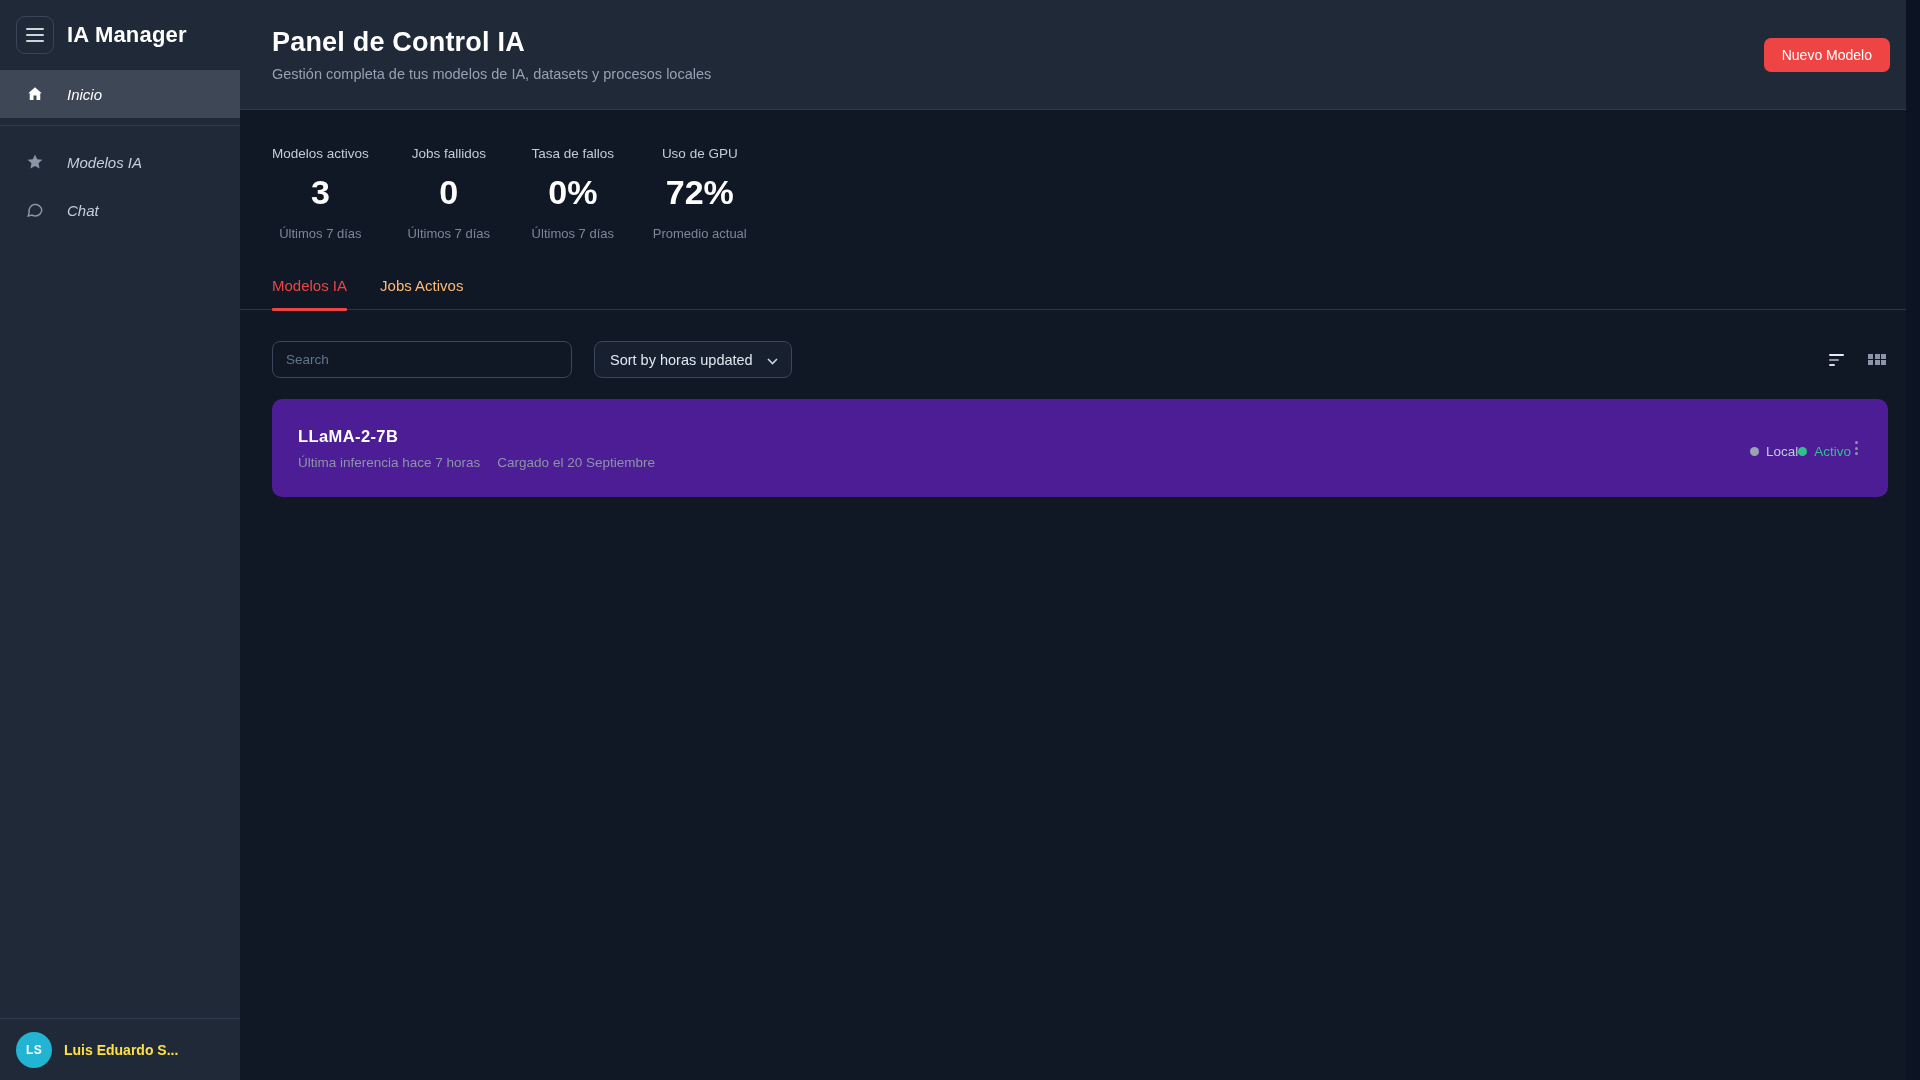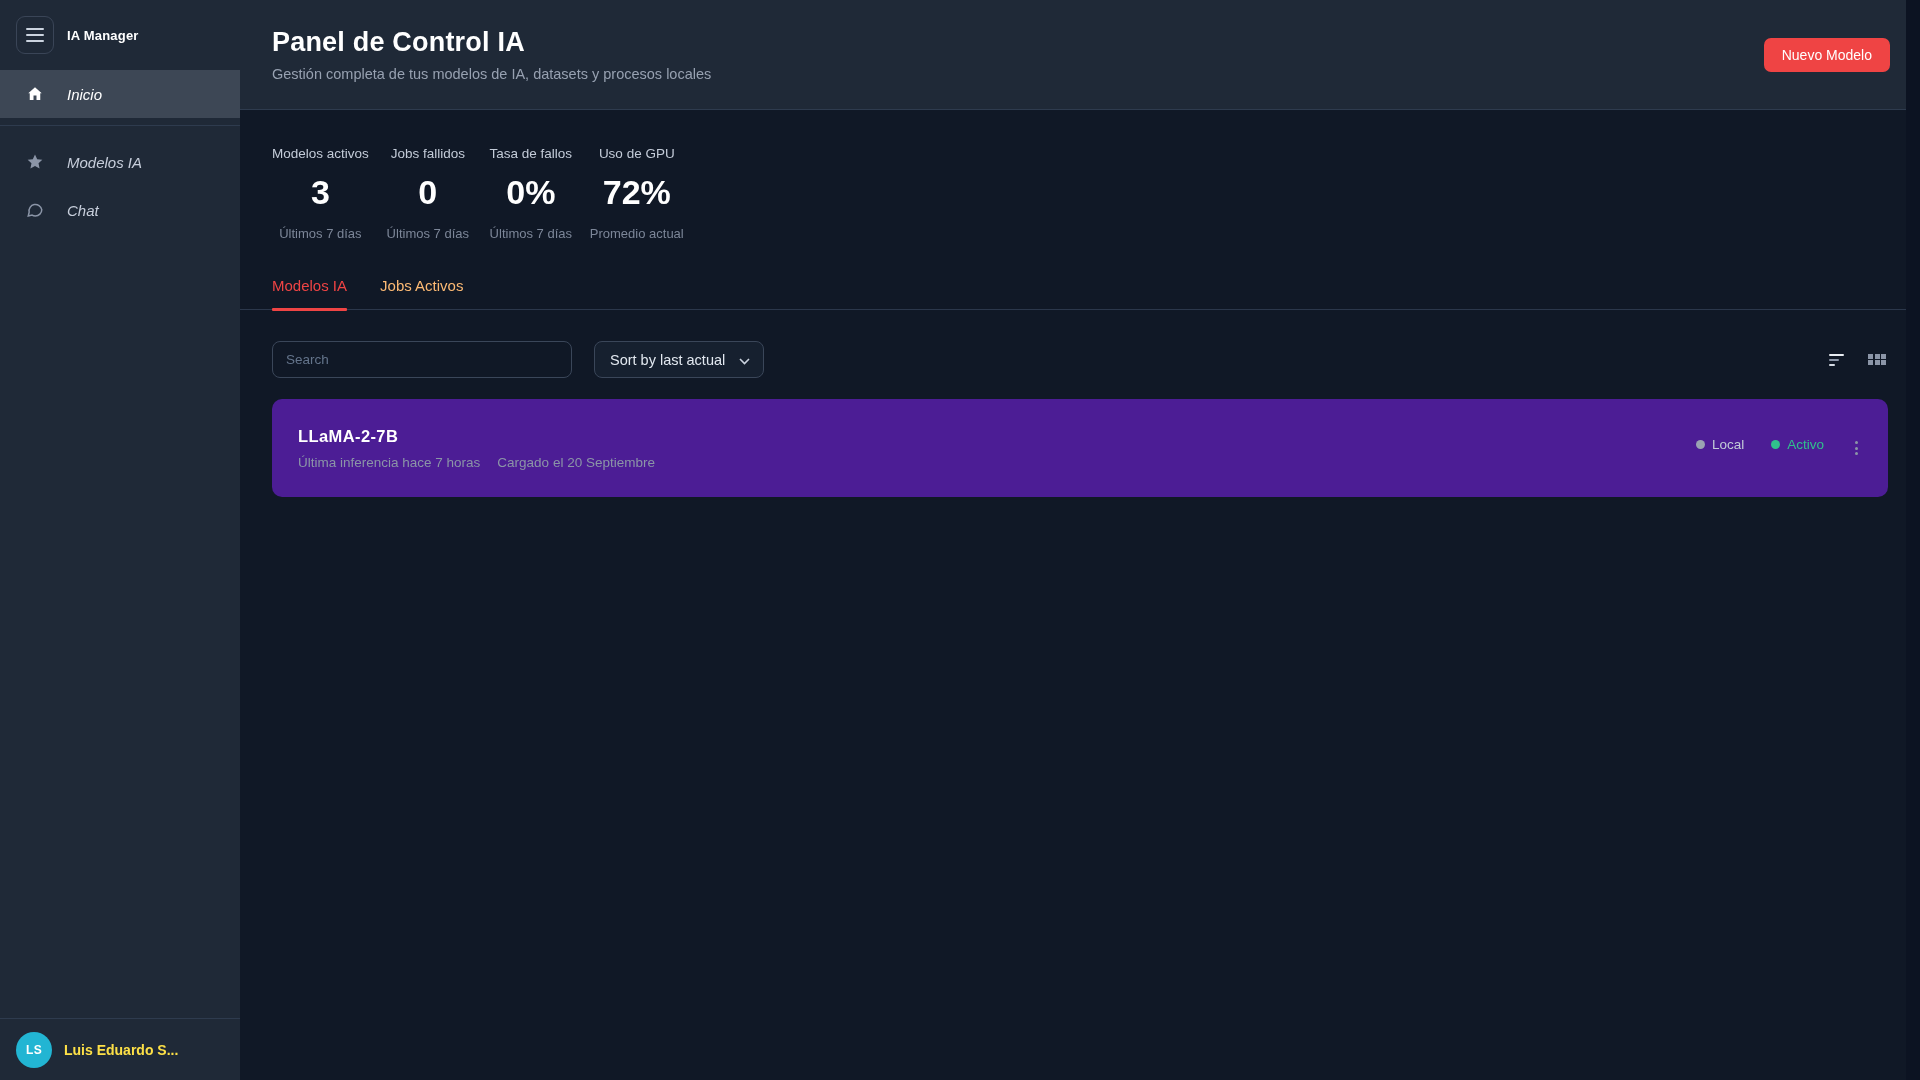--- a/index.html
+++ b/index.html
@@ -20,21 +20,21 @@
   .sidebar-header {
     height:70px; display:flex; align-items:center;
     padding:0 16px; gap:13px;
   }
   .hamburger-btn {
     width:38px; height:38px; border:1px solid #3a4557; border-radius:9px;
     background:transparent; display:flex; flex-direction:column;
     align-items:center; justify-content:center; gap:4px; cursor:pointer;
   }
   .hamburger-btn span { display:block; width:18px; height:2px; background:#cbd3df; border-radius:1px; }
-  .app-title { font-size:13px; font-weight:bold; color:#ffffff; letter-spacing:.2px; }
+  .app-title { font-size:22px; font-weight:bold; color:#ffffff; letter-spacing:.2px; }
 
   .nav { display:flex; flex-direction:column;font-style:italic; }
   .nav-item {
     height:48px; display:flex; align-items:center; gap:22px;
     padding:0 25px; font-size:15px; color:#c7cedb; cursor:pointer;
   }
   .nav-item .icon { width:20px; display:flex; justify-content:center; }
   .nav-item.active { background:#3d4755; color:#ffffff; }
   .nav-divider { height:1px; background:#2e3b4e; margin:7px 0 12px 0; }
 
@@ -57,21 +57,21 @@
     padding:0 30px 0 32px;
   }
   .page-title { font-size:27px; font-weight:bold; color:#ffffff; letter-spacing:.2px; }
   .page-subtitle { margin-top:8px; font-size:14.5px; color:#97a1b1; }
   .btn-primary {
     background:#ef4444; color:#ffffff; border:none; border-radius:7px;
     height:34px; padding:8px 18px; font-size:14px; font-family:inherit; cursor:pointer;
   }
 
   
-  .stats { display:flex; gap:15px; padding:36px 32px 0 32px; }
+  .stats { display:flex; gap:36px; padding:36px 32px 0 32px; }
   .stat { text-align:center; min-width:88px; }
   .stat-label { font-size:13.5px; color:#c3cbd8; }
   .stat-value { font-size:34px; font-weight:bold; color:#ffffff; margin-top:14px; line-height:1; }
   .stat-caption { font-size:13px; color:#7c8698; margin-top:17px; }
 
   
   .tabs {
     display:flex; gap:33px; margin-top:36px; padding:0 32px;
     border-bottom:1px solid #2b374b;
   }
@@ -110,21 +110,21 @@
   .grid-icon i { background:#8b95a7; display:block; }
 
   
   .model-card {
     margin:21px 32px 0 32px; height:98px; background:#4c1d95;
     border-radius:10px; display:flex; align-items:center; padding:0 26px;
   }
   .model-info { display:flex; flex-direction:column; gap:9px; }
   .model-name { font-size:16.5px; font-weight:bold; color:#ffffff; letter-spacing:.4px; }
   .model-meta { display:flex; gap:17px; font-size:13.5px; color:#8b95a7; }
-  .model-right { margin-left:auto; display:flex; align-items:flex-start; gap:27px; }
+  .model-right { margin-left:auto; display:flex; align-items:flex-end; }
   .badge { display:flex; align-items:center; gap:7px; font-size:13.5px; }
   .dot { width:9px; height:9px; border-radius:50%; }
   .badge-local { color:#c3cbd8; } .badge-local .dot { background:#9aa3b2; }
   .badge-active { color:#30c08c; } .badge-active .dot { background:#30c08c; }
   .kebab-btn { background:none; border:none; cursor:pointer; display:flex; flex-direction:column; gap:2.5px; padding:4px; }
   .kebab-btn i { width:3px; height:3px; border-radius:50%; background:#8b95a7; display:block; }
 
   
   .scroll-strip { position:absolute; right:0; top:0; width:14px; height:1080px; background:#0c1322; }
 </style>
@@ -211,21 +211,21 @@
     </section>
 
     <div class="tabs">
       <div class="tab active">Modelos IA</div>
       <div class="tab">Jobs Activos</div>
     </div>
 
     <div class="toolbar">
       <input class="search-input" type="text" placeholder="Search" style="">
       <div class="sort-select">
-        <span>Sort by last actual</span>
+        <span>Sort by horas updated</span>
         <span>
           <svg width="11" height="7" viewBox="0 0 11 7" fill="none" stroke="#cbd3df" stroke-width="1.6">
               <path d="M1 1l4.5 4.5L10 1"></path>
             </svg>
         </span>
       </div>
       <div class="view-icons">
         <button class="icon-btn">
           <span class="list-icon">
               <i></i>

